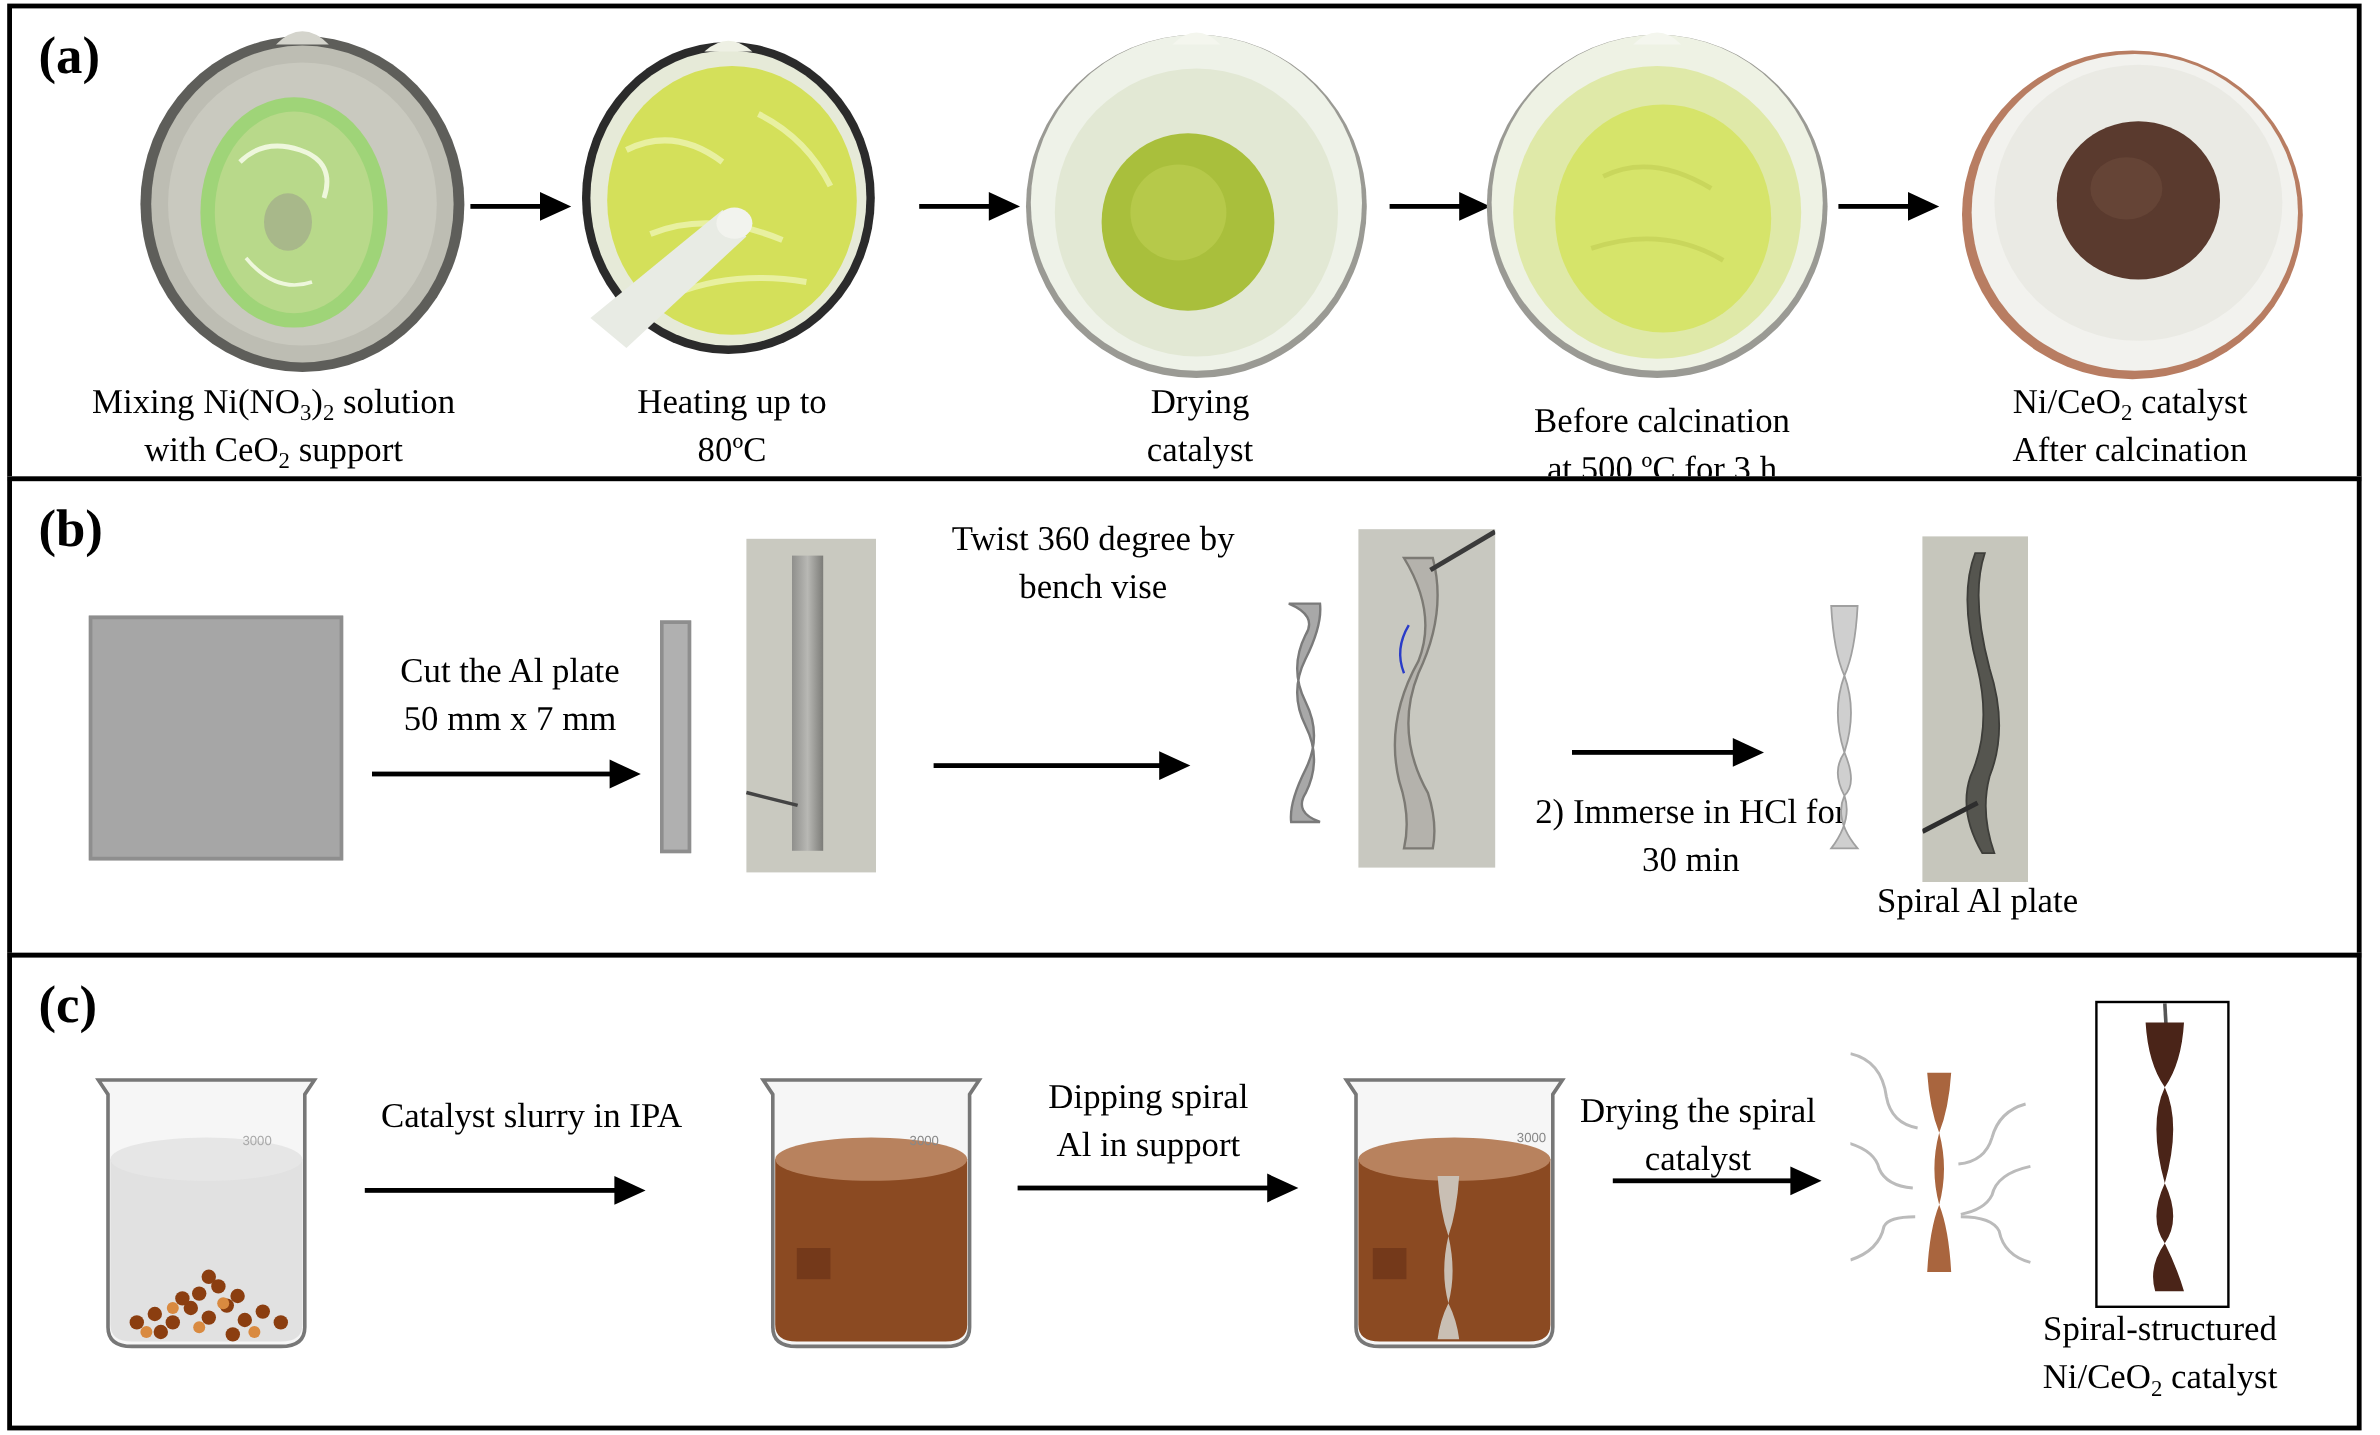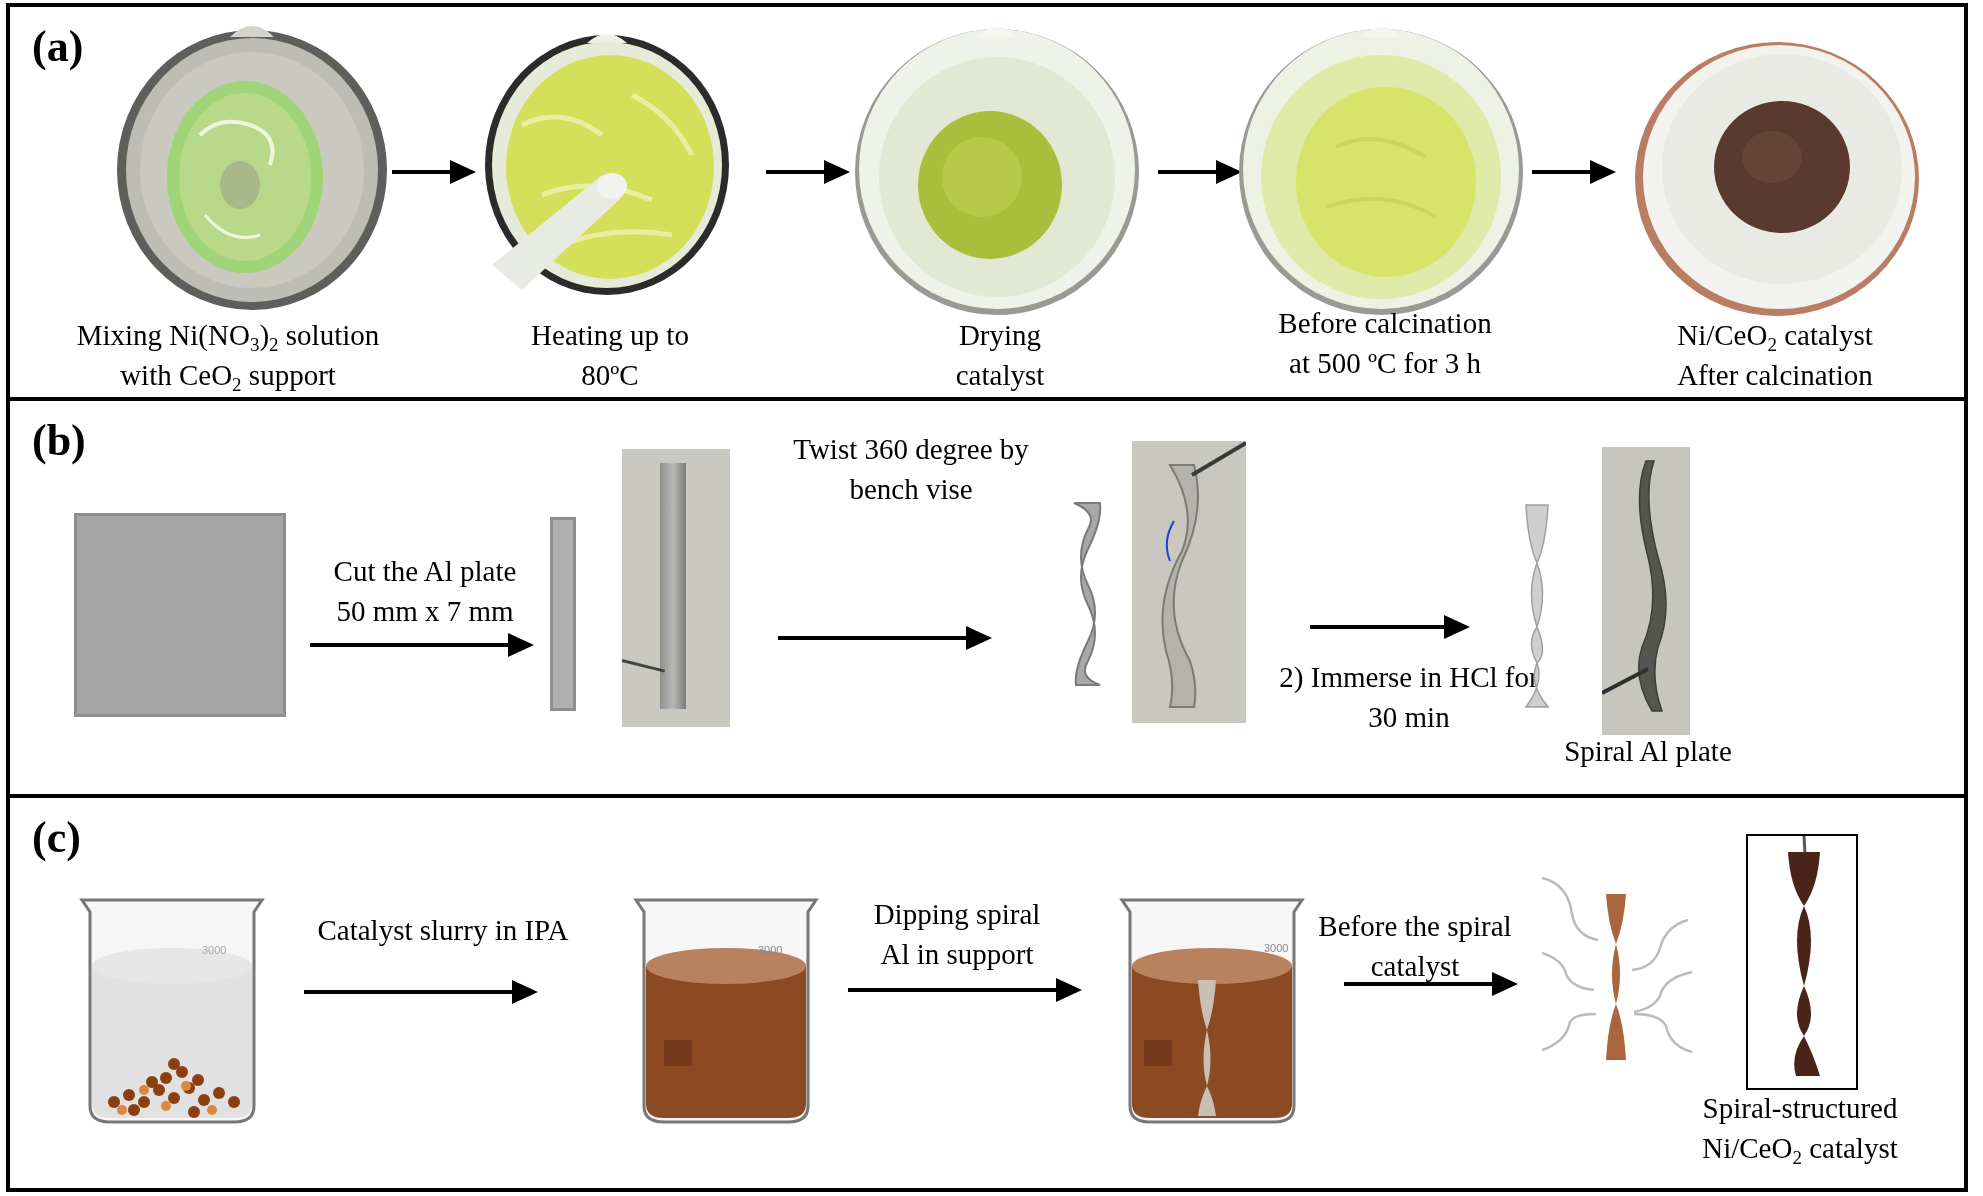--- a/index.html
+++ b/index.html
@@ -103,36 +103,36 @@
     <div><span>with CeO</span><sub>2</sub><span> support</span></div>
   </div>
   <div class="cap" style="left:480px;top:308px;width:240px;">
     <div>Heating up to</div>
     <div>80ºC</div>
   </div>
   <div class="cap" style="left:890px;top:308px;width:200px;">
     <div>Drying</div>
     <div>catalyst</div>
   </div>
-  <div class="cap" style="left:1230px;top:296px;width:290px;">
+  <div class="cap" style="left:1230px;top:324px;width:290px;">
     <div>Before calcination</div>
     <div>at 500 ºC for 3 h</div>
   </div>
   <div class="cap" style="left:1640px;top:308px;width:250px;">
     <div><span>Ni/CeO</span><sub>2</sub><span> catalyst</span></div>
     <div>After calcination</div>
   </div>
 </div>
 
 <div id="panel-b" class="panel">
   <div class="plabel">(b)</div>
 
   <div class="abs" style="left:64px;top:112px;width:212px;height:204px;background:#a6a6a6;border:3px solid #8e8e8e;box-sizing:border-box;"></div>
 
-  <div class="cap" style="left:290px;top:150px;width:250px;">
+  <div class="cap" style="left:290px;top:138px;width:250px;">
     <div>Cut the Al plate</div>
     <div>50 mm x 7 mm</div>
   </div>
   <div class="arrow" style="left:300px;top:232px;width:226px;">
     <div class="shaft" style="width:200px;"></div>
       <div class="head" style="left:198px;"></div>
   </div>
 
   <div class="abs" style="left:540px;top:116px;width:26px;height:194px;background:#b0b0b0;border:3px solid #8e8e8e;box-sizing:border-box;"></div>
 
@@ -257,21 +257,21 @@
       <path d="M8 10 L188 10 L180 22 L180 216 Q180 232 160 232 L36 232 Q16 232 16 216 L16 22 Z" fill="#f6f6f6" stroke="#777" stroke-width="3"></path>
       <path d="M18 76 L178 76 L178 214 Q178 228 160 228 L36 228 Q18 228 18 214 Z" fill="#8b4a22"></path>
       <ellipse cx="98" cy="76" rx="80" ry="18" fill="#b8825e"></ellipse>
       <rect x="30" y="150" width="28" height="26" fill="#74391a"></rect>
       <path d="M84 90 L102 90 Q100 120 93 140 Q86 170 93 196 Q100 210 102 226 L84 226 Q86 210 93 196 Q100 170 93 140 Q86 120 84 90 Z" fill="#c9bfb4"></path>
       <text x="150" y="62" fill="#888" font-size="11" font-family="Liberation Sans, sans-serif">3000</text>
     </svg>
   </div>
 
   <div class="cap" style="left:1290px;top:108px;width:230px;">
-    <div>Before the spiral</div>
+    <div>Drying the spiral</div>
     <div>catalyst</div>
   </div>
   <div class="arrow" style="left:1334px;top:174px;width:176px;">
     <div class="shaft" style="width:150px;"></div>
       <div class="head" style="left:148px;"></div>
   </div>
 
   <div class="abs" style="left:1532px;top:76px;">
     <svg width="200" height="200" viewBox="0 0 200 200">
       <g stroke="#bbbbbb" stroke-width="2.5" fill="none">

